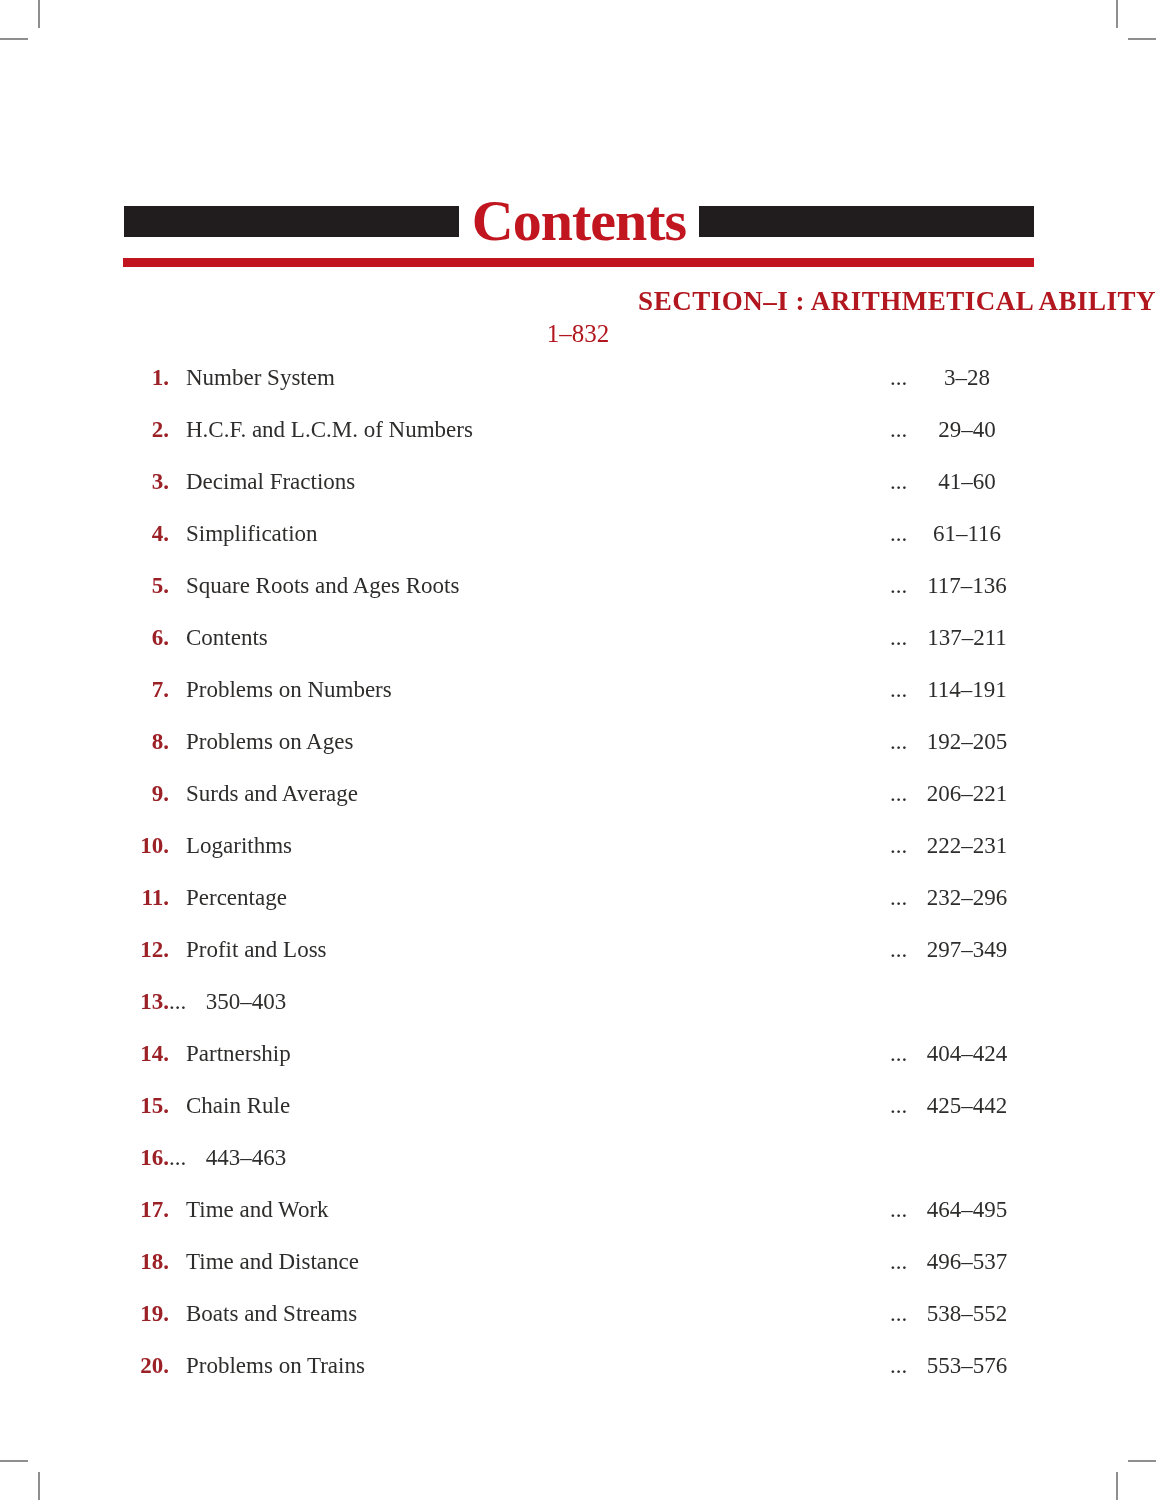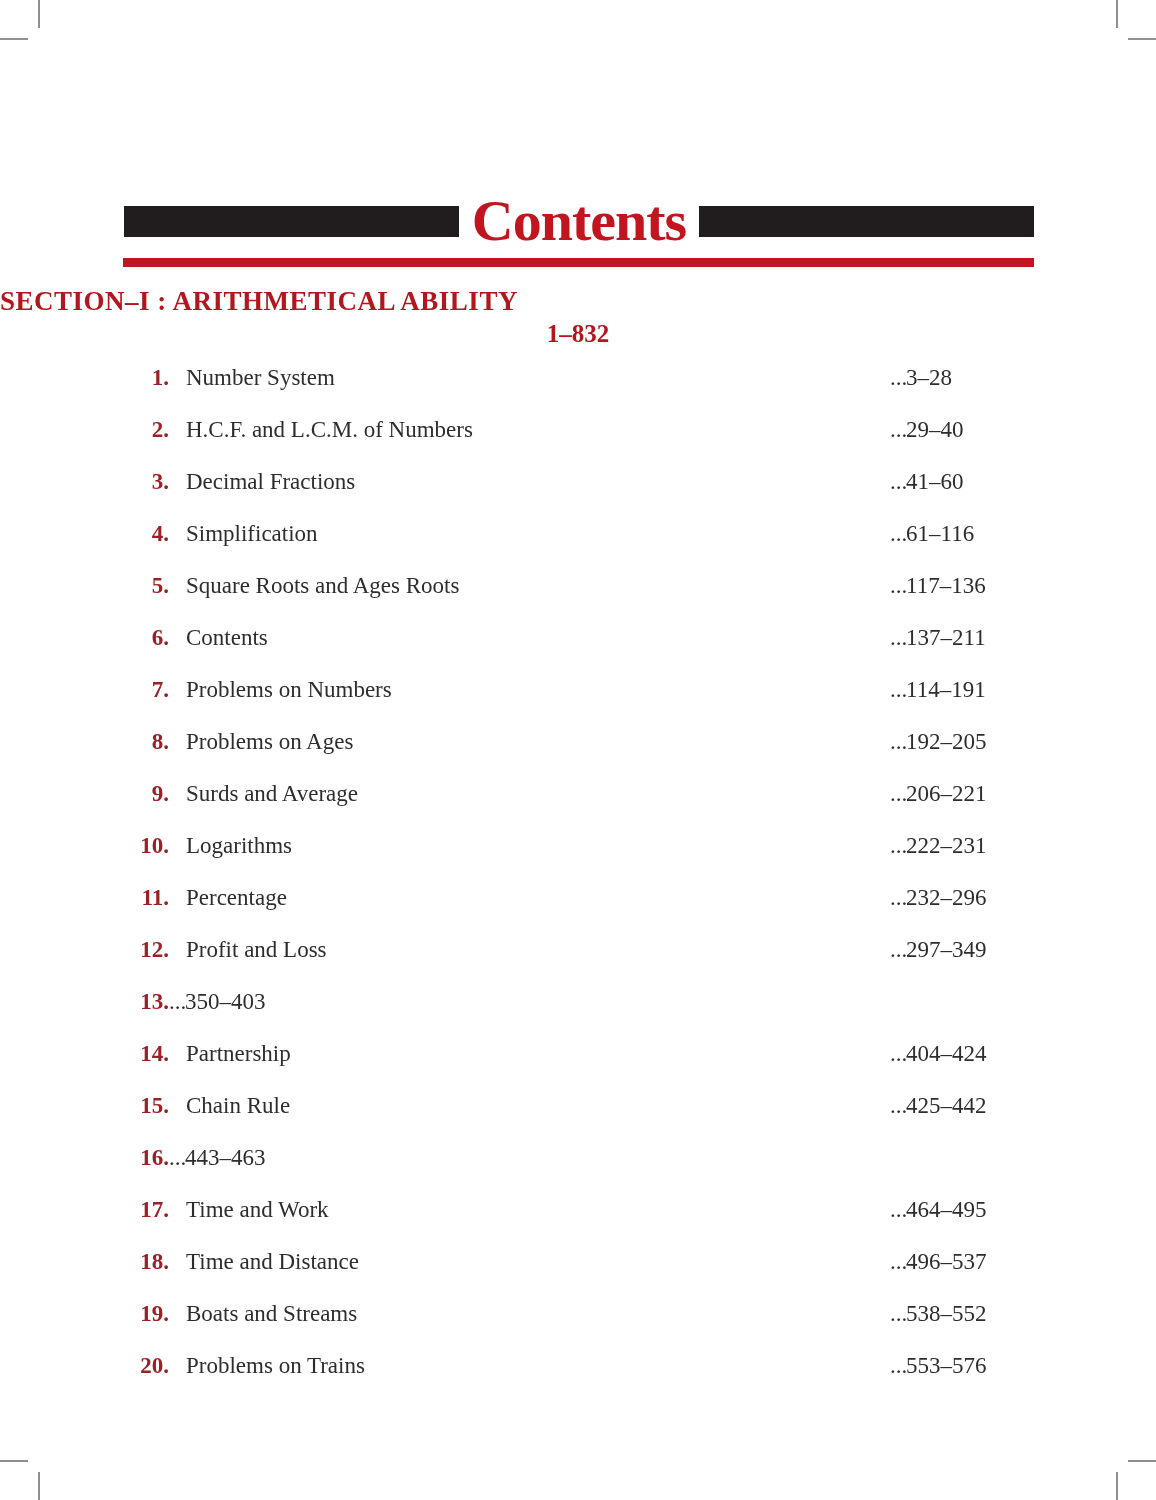--- a/index.html
+++ b/index.html
@@ -53,33 +53,33 @@
     top: 258px; left: 123px;
     width: 911px; height: 9px;
     background: #c1161f;
   }
 
   
   .section-heading {
     position: absolute;
     top: 286px; left: 0;
     width: 1156px;
-    text-align: left;
+    text-align: right;
     font-size: 27px;
     font-weight: bold;
     color: #b2161e;
     letter-spacing: 0.5px;
   }
   .section-pages {
     position: absolute;
     top: 320px; left: 0;
     width: 1156px;
     text-align: center;
     font-size: 25px;
-    font-weight: bold;
+    font-weight: normal;
     color: #b2161e;
   }
 
   
   .toc {
     position: absolute;
     top: 352px; left: 120px;
     width: 908px;
   }
   .toc-row {
@@ -100,21 +100,21 @@
     padding-left: 17px;
     color: #2e2d2c;
   }
   .toc-dots {
     width: 16px;
     text-align: left;
     color: #2e2d2c;
   }
   .toc-pages {
     width: 122px;
-    text-align: left;
+    text-align: center;
     color: #2e2d2c;
   }
 </style>
 </head>
 <body>
 
 <div class="crop v tl-v"></div>
 <div class="crop h tl-h"></div>
 <div class="crop v tr-v"></div>
 <div class="crop h tr-h"></div>

